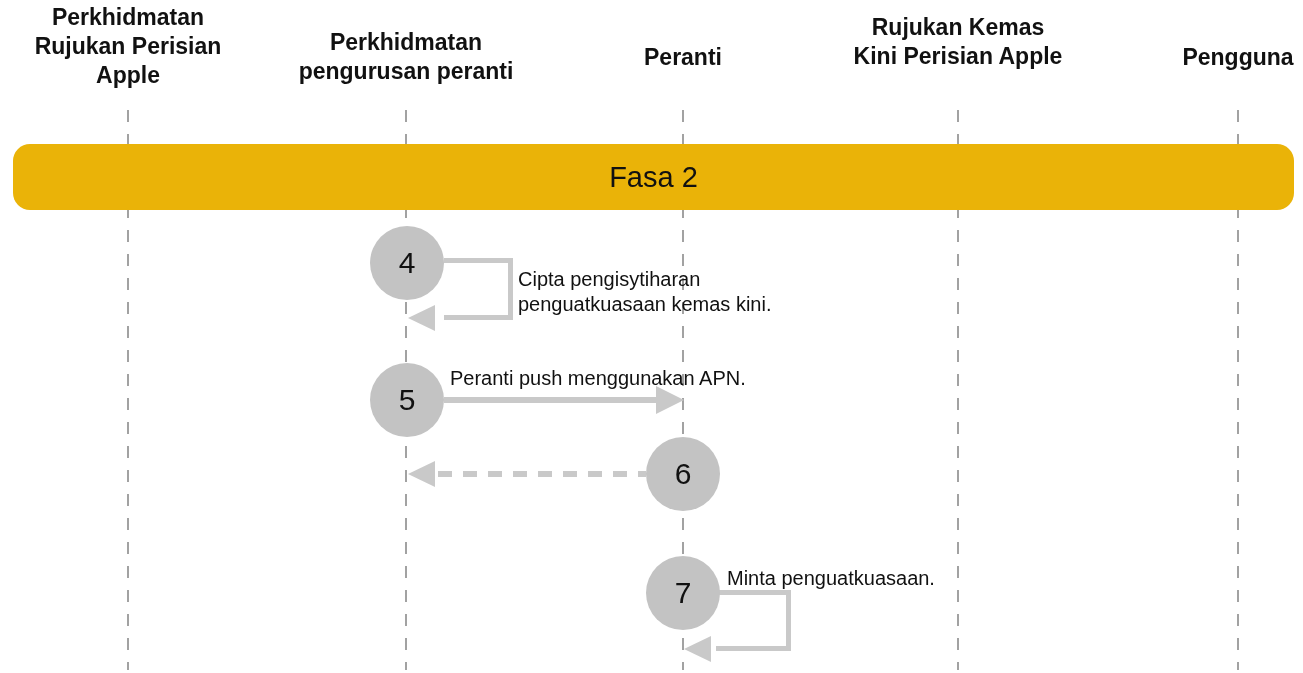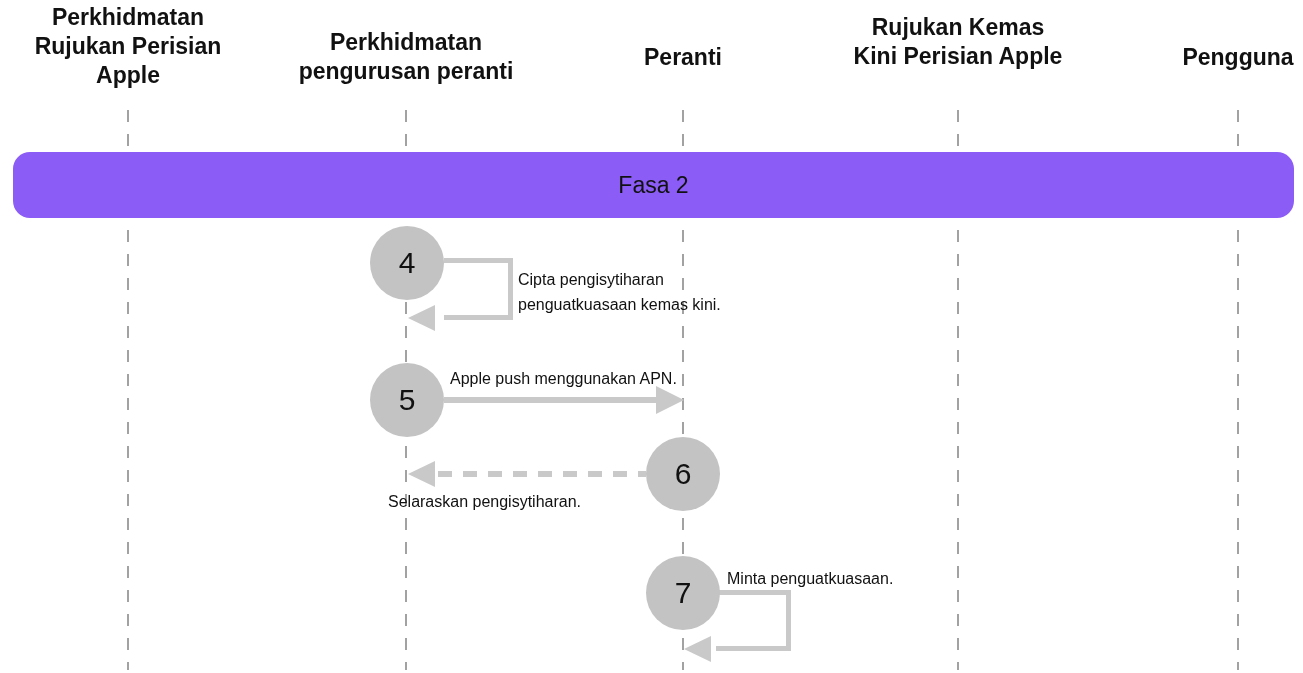--- a/index.html
+++ b/index.html
@@ -10,43 +10,43 @@
   .lifeline{
     position:absolute;top:110px;height:560px;width:2px;z-index:1;
     background:repeating-linear-gradient(to bottom,#a2a2a2 0 12px,transparent 12px 24px);
   }
   .actor-label{
     position:absolute;z-index:3;text-align:center;
     font-size:23px;line-height:29px;font-weight:600;color:#111111;
   }
   .phase-banner{
     position:absolute;left:13px;top:144px;width:1281px;height:66px;z-index:2;
-    background:#8b5cf6;border-radius:17px;
+    background:#eab308;border-radius:17px;
     display:flex;align-items:center;justify-content:center;
-    font-size:23px;color:#111111;margin-top:8px;
+    font-size:29px;color:#111111;
   }
   .step-circle{
     position:absolute;width:74px;height:74px;border-radius:50%;background:#c3c3c3;z-index:4;
     display:flex;align-items:center;justify-content:center;
     font-size:30px;color:#111111;
   }
   .self-loop{
     position:absolute;z-index:2;box-sizing:border-box;
     border:5px solid #c9c9c9;border-left:none;
   }
   .arrow-line{position:absolute;height:6px;background:#c9c9c9;z-index:2;}
   .arrow-line-dashed{
     position:absolute;height:6px;z-index:2;
     background:repeating-linear-gradient(to right,#c9c9c9 0 14px,transparent 14px 25px);
   }
   .arrowhead{position:absolute;width:0;height:0;z-index:3;}
   .arrowhead.left{border-top:13px solid transparent;border-bottom:13px solid transparent;border-right:27px solid #c9c9c9;}
   .arrowhead.right{border-top:14px solid transparent;border-bottom:14px solid transparent;border-left:28px solid #c9c9c9;}
   .step-text{
-    position:absolute;z-index:5;font-size:16px;line-height:25px;color:#111111;white-space:nowrap;
+    position:absolute;z-index:5;font-size:20px;line-height:25px;color:#111111;white-space:nowrap;
   }
   .step-text.wrap{white-space:normal;}
 </style>
 </head>
 <body>
 
 <div class="stage">
 
   <div class="lifeline" style="left:127px"></div>
   <div class="lifeline" style="left:405px"></div>
@@ -64,33 +64,32 @@
     <span>Fasa 2</span>
   </div>
 
   <div class="self-loop" style="left:444px;top:258px;width:69px;height:62px"></div>
   <div class="arrowhead left" style="left:408px;top:305px"></div>
   <div class="step-circle" style="left:370px;top:226px">
     <span>4</span>
   </div>
   <div class="step-text wrap" style="left:518px;top:267px;width:258px">Cipta pengisytiharan penguatkuasaan kemas kini.</div>
 
-  <div class="step-text" style="left:450px;top:366px">Apple push menggunakan APN.</div>
+  <div class="step-text" style="left:450px;top:366px">Peranti push menggunakan APN.</div>
   <div class="arrow-line" style="left:444px;top:397px;width:214px"></div>
   <div class="arrowhead right" style="left:656px;top:386px"></div>
   <div class="step-circle" style="left:370px;top:363px">
     <span>5</span>
   </div>
 
   <div class="arrow-line-dashed" style="left:438px;top:471px;width:208px"></div>
   <div class="arrowhead left" style="left:408px;top:461px"></div>
   <div class="step-circle" style="left:646px;top:437px">
     <span>6</span>
   </div>
-  <div class="step-text" style="left:388px;top:489px">Selaraskan pengisytiharan.</div>
 
   <div class="self-loop" style="left:716px;top:590px;width:75px;height:61px"></div>
   <div class="arrowhead left" style="left:684px;top:636px"></div>
   <div class="step-circle" style="left:646px;top:556px">
     <span>7</span>
   </div>
   <div class="step-text" style="left:727px;top:566px">Minta penguatkuasaan.</div>
 
 </div>
 

